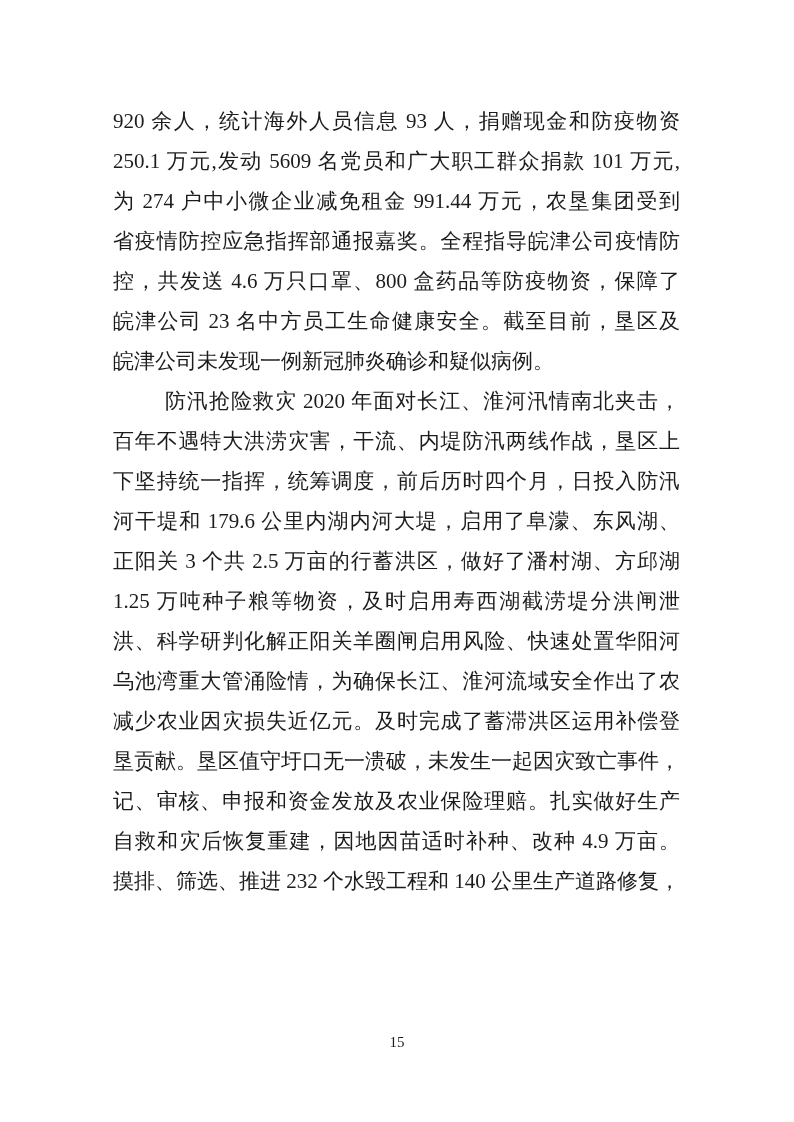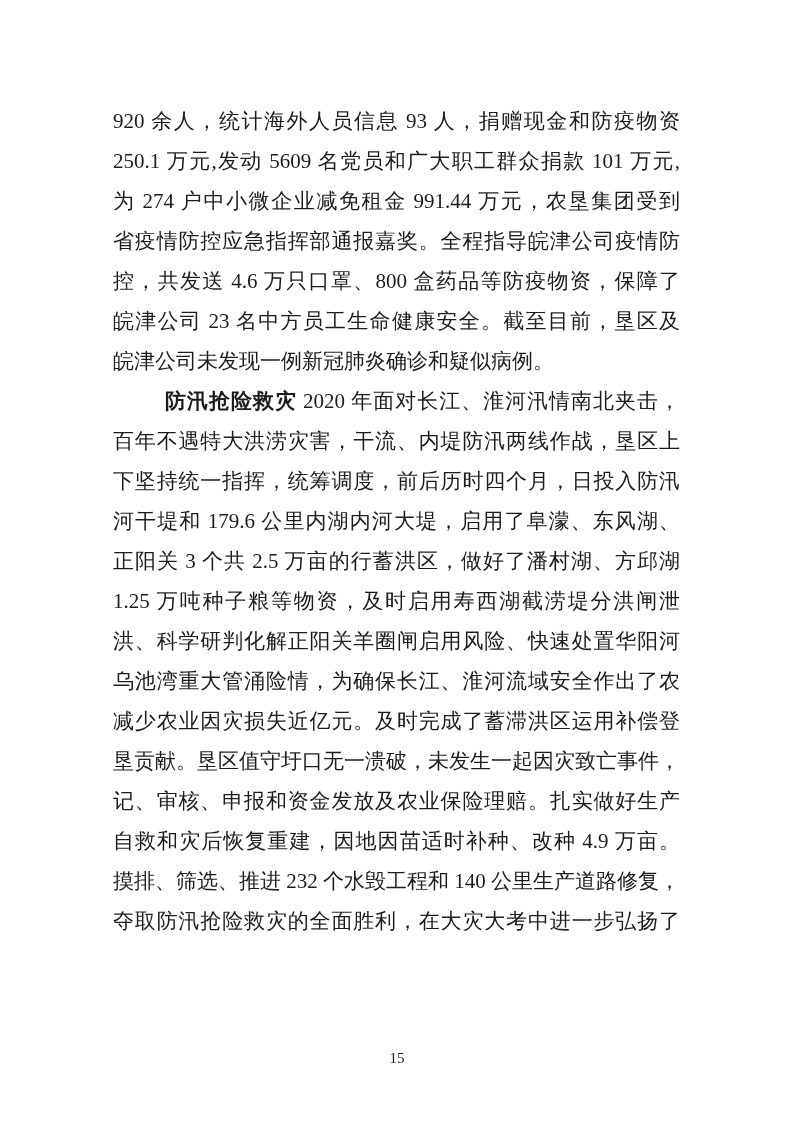--- a/index.html
+++ b/index.html
@@ -34,31 +34,30 @@
     text-align-last: justify;
     text-justify: inter-character;
   }
   .line.para-end {
     text-align-last: left;
   }
   .line.indent {
     padding-left: 52px;
   }
   .lead-bold {
-    font-weight: bold;
+    font-weight: normal;
   }
   .page-number {
     position: absolute;
     left: 0;
     top: 1034px;
     width: 100%;
     text-align: center;
     font-size: 15px;
     color: #1c1c1c;
-    margin-top: 16px;
   }
 </style>
 </head>
 <body>
 
 <div class="page">
   <div class="text-block">
       <div class="line">920 余人，统计海外人员信息 93 人，捐赠现金和防疫物资</div>
       <div class="line">250.1 万元,发动 5609 名党员和广大职工群众捐款 101 万元,</div>
       <div class="line">为 274 户中小微企业减免租金 991.44 万元，农垦集团受到</div>
@@ -72,16 +71,15 @@
       <div class="line">河干堤和 179.6 公里内湖内河大堤，启用了阜濛、东风湖、</div>
       <div class="line">正阳关 3 个共 2.5 万亩的行蓄洪区，做好了潘村湖、方邱湖</div>
       <div class="line">1.25 万吨种子粮等物资，及时启用寿西湖截涝堤分洪闸泄</div>
       <div class="line">洪、科学研判化解正阳关羊圈闸启用风险、快速处置华阳河</div>
       <div class="line">乌池湾重大管涌险情，为确保长江、淮河流域安全作出了农</div>
       <div class="line">减少农业因灾损失近亿元。及时完成了蓄滞洪区运用补偿登</div>
       <div class="line">垦贡献。垦区值守圩口无一溃破，未发生一起因灾致亡事件，</div>
       <div class="line">记、审核、申报和资金发放及农业保险理赔。扎实做好生产</div>
       <div class="line">自救和灾后恢复重建，因地因苗适时补种、改种 4.9 万亩。</div>
       <div class="line">摸排、筛选、推进 232 个水毁工程和 140 公里生产道路修复，</div>
-      <div class="line">夺取防汛抢险救灾的全面胜利，在大灾大考中进一步弘扬了</div>
     </div>
   <div class="page-number">15</div>
 </div>
 
 </body></html>

